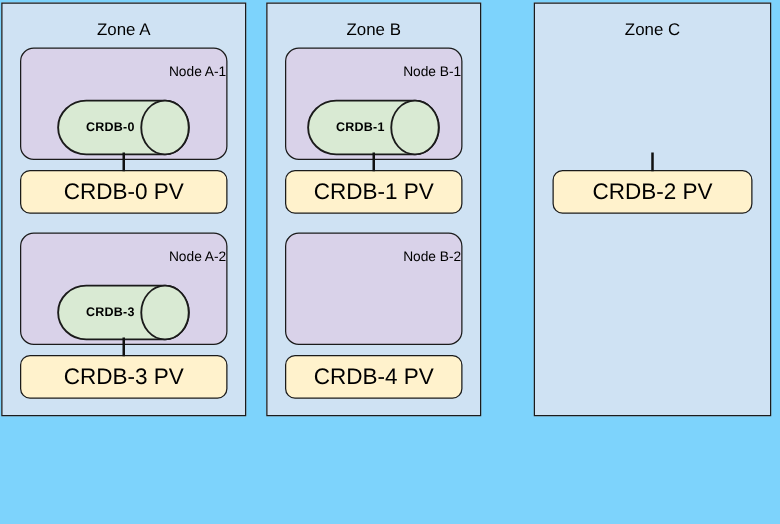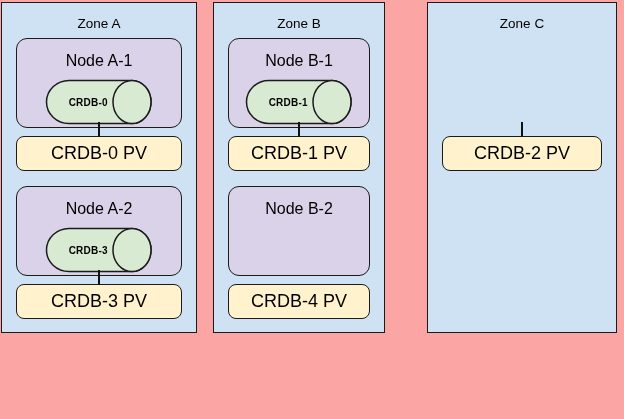--- a/index.html
+++ b/index.html
@@ -1,17 +1,17 @@
 <!DOCTYPE html>
 <html><head>
 <meta charset="utf-8">
 <style>
   html,body { margin:0; padding:0; background:#000; }
   .canvas {
-    position:relative; width:624px; height:419px; background:#fca5a5;
+    position:relative; width:624px; height:419px; background:#7dd3fc;
     font-family:"Liberation Sans", sans-serif; color:#000; overflow:hidden;
   }
   .zone {
     position:absolute; top:2px; height:331px;
     background:#cfe2f3; border:1.5px solid #1b1b1b; box-sizing:border-box;
   }
   .zone-a { left:1px;   width:196px; }
   .zone-b { left:213px; width:172px; }
   .zone-c { left:427px; width:190px; }
 
@@ -22,21 +22,21 @@
 
   .node {
     position:absolute; left:14px; right:14px;
     background:#d9d2e9; border:1.5px solid #1b1b1b; border-radius:11px;
     box-sizing:border-box;
   }
   .node1 { top:35px;  height:90px; }
   .node2 { top:183px; height:90px; }
   .node-title {
     position:absolute; top:14px; left:0; right:0;
-    text-align:center; font-size:16px; line-height:1;
+    text-align:right; font-size:11px; line-height:1;
   }
 
   .cylinder {
     position:absolute; top:40px; left:50%; transform:translateX(-50%);
     width:108px; height:46px;
   }
   .cyl-label {
     position:absolute; top:0; left:0; width:80%; height:100%;
     display:flex; align-items:center; justify-content:center;
     font-size:10px; letter-spacing:0.2px;font-weight:bold;

